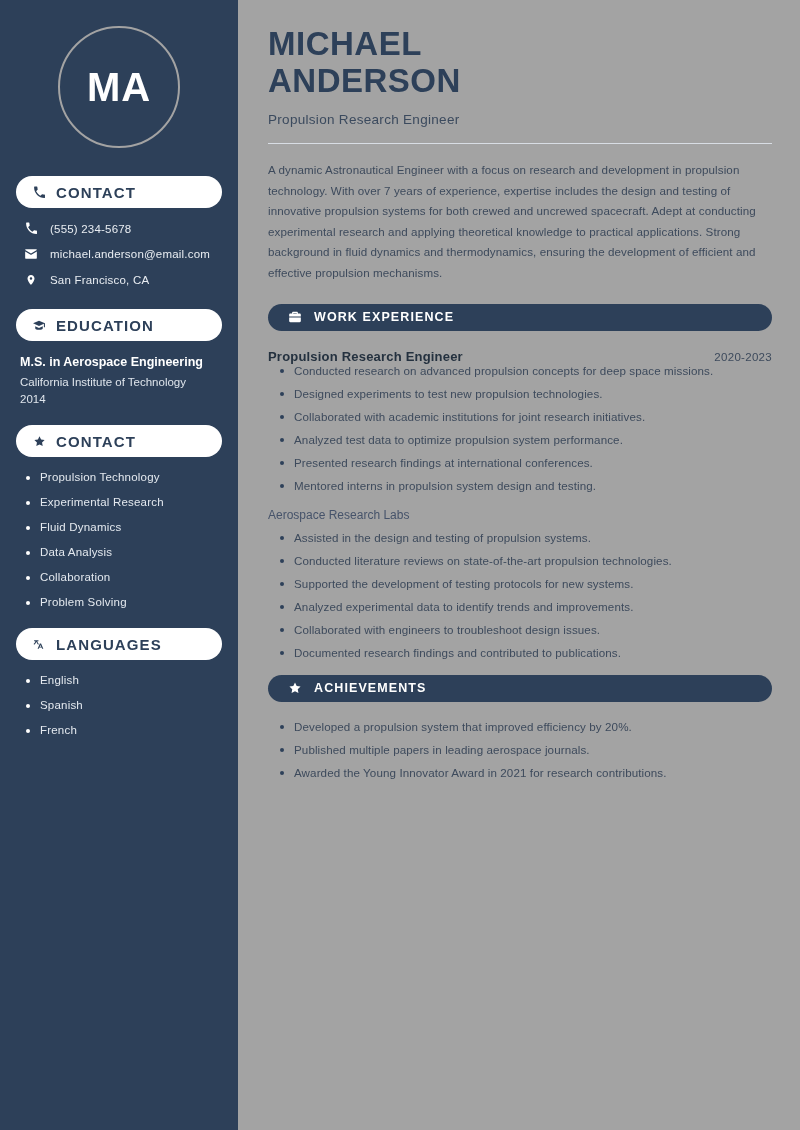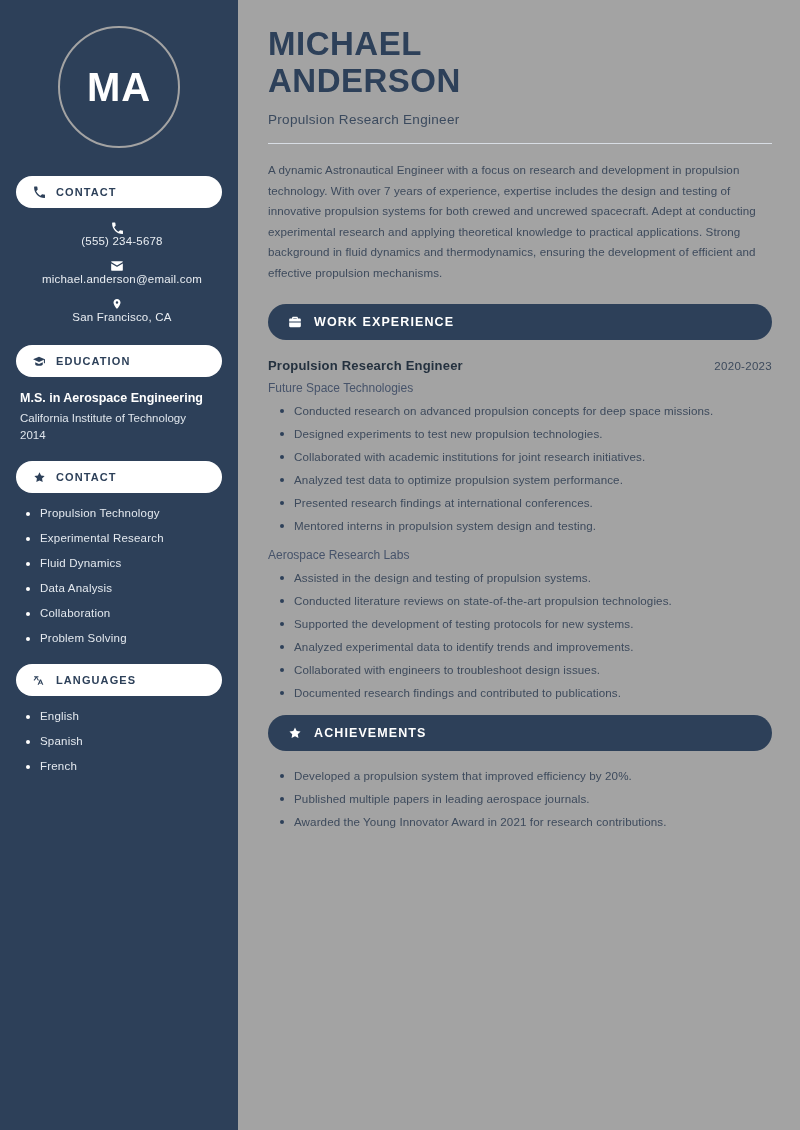--- a/index.html
+++ b/index.html
@@ -52,21 +52,21 @@
   }
 
   .side-pill {
     background: #ffffff;
     color: #2d4059;
     border-radius: 18px;
     height: 32px;
     display: flex;
     align-items: center;
     padding: 0 16px;
-    font-size: 11px;
+    font-size: 15px;
     font-weight: bold;
     letter-spacing: 1.1px;
     box-sizing: border-box;
     margin-bottom: 14px;
   }
   .side-pill .pill-icon {
     margin-right: 10px;
     display: flex;
     align-items: center;
     justify-content: center;
@@ -76,21 +76,20 @@
   .side-pill .pill-icon svg { display:block; }
 
   .contact-list { margin-bottom: 22px; }
   .contact-row {
     display: flex;
     align-items: center;
     font-size: 11.5px;
     color: #e9edf2;
     margin: 0 0 12px 6px;
     letter-spacing: 0.2px;
-    flex-direction: column;
   }
   .contact-row .c-icon {
     width: 18px;
     min-width: 18px;
     margin-right: 10px;
     display: flex;
     align-items: center;
     justify-content: center;
   }
 
@@ -167,21 +166,21 @@
     line-height: 1.78;
     color: #3d4a5c;
     margin: 0 0 20px 0;
     letter-spacing: 0.1px;
   }
 
   .sec-bar {
     background: #2d4059;
     color: #ffffff;
     border-radius: 20px;
-    height: 36px;
+    height: 27px;
     display: flex;
     align-items: center;
     padding: 0 20px;
     font-size: 12.5px;
     font-weight: bold;
     letter-spacing: 1.1px;
     box-sizing: border-box;
     margin-bottom: 18px;
   }
   .sec-bar .sec-icon {
@@ -352,21 +351,20 @@
           </svg>
       </span>
       <span>WORK EXPERIENCE</span>
     </div>
 
     <div class="job">
       <div class="job-head">
         <span class="job-role">Propulsion Research Engineer</span>
         <span class="job-dates">2020-2023</span>
       </div>
-      <div class="job-company">Future Space Technologies</div>
       <ul class="main-ul">
         <li>Conducted research on advanced propulsion concepts for deep space missions.</li>
         <li>Designed experiments to test new propulsion technologies.</li>
         <li>Collaborated with academic institutions for joint research initiatives.</li>
         <li>Analyzed test data to optimize propulsion system performance.</li>
         <li>Presented research findings at international conferences.</li>
         <li>Mentored interns in propulsion system design and testing.</li>
       </ul>
     </div>
 

